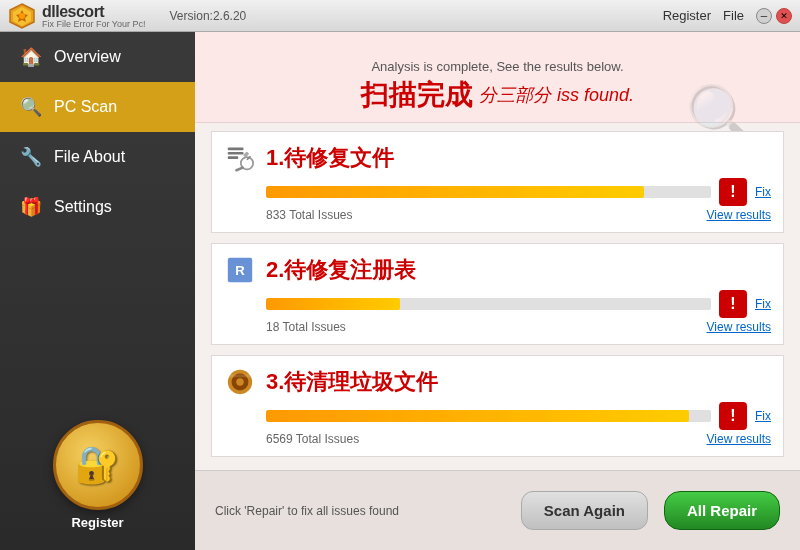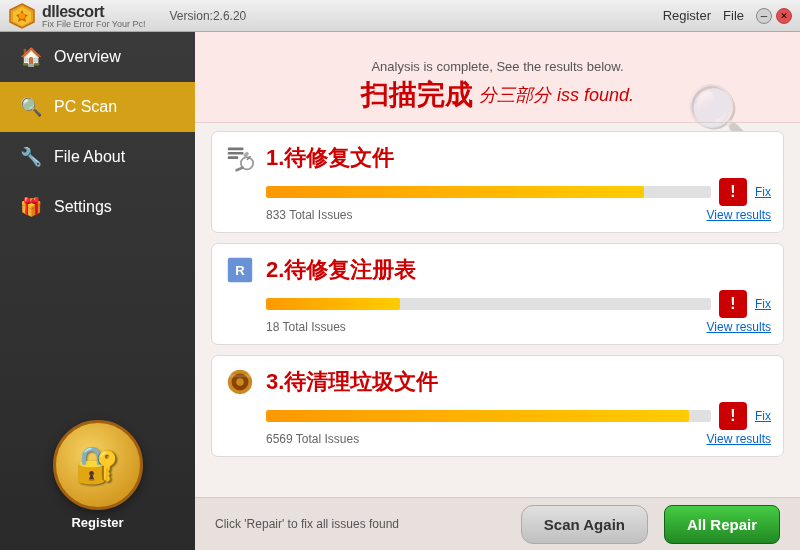--- a/index.html
+++ b/index.html
@@ -208,21 +208,21 @@
       flex: 1;
       padding: 8px 16px;
       display: flex;
       flex-direction: column;
       gap: 10px;
     }
 
     .scan-item {
       background: #fff;
       border: 1px solid #e0d8d8;
-      border-radius: 7px;
+      border-radius: 0;
       padding: 10px 12px;
       position: relative;
     }
     .scan-item-header {
       display: flex;
       align-items: center;
       gap: 10px;
       margin-bottom: 4px;
     }
     .scan-item-icon {
@@ -292,21 +292,21 @@
       font-size: 12px;
       color: #0066cc;
       cursor: pointer;
       text-decoration: underline;
     }
 
     
     .bottom-bar {
       background: #e8e0dc;
       border-top: 1px solid #ccc;
-      height: 53px;
+      height: 80px;
       display: flex;
       align-items: center;
       padding: 0 20px;
       gap: 16px;
     }
     .bottom-hint {
       flex: 1;
       font-size: 12px;
       color: #555;
     }
@@ -317,21 +317,21 @@
       border-radius: 12px;
       font-size: 15px;
       font-weight: 600;
       color: #333;
       cursor: pointer;
     }
     .btn-all-repair {
       padding: 10px 22px;
       background: linear-gradient(to bottom, #44cc44, #228822);
       border: 1px solid #116611;
-      border-radius: 8px;
+      border-radius: 16px;
       font-size: 15px;
       font-weight: 600;
       color: #fff;
       cursor: pointer;
     }
 
     
     .wrench-svg { width: 28px; height: 28px; }
     .registry-svg { width: 30px; height: 30px; }
     .disk-svg { width: 30px; height: 30px; }

